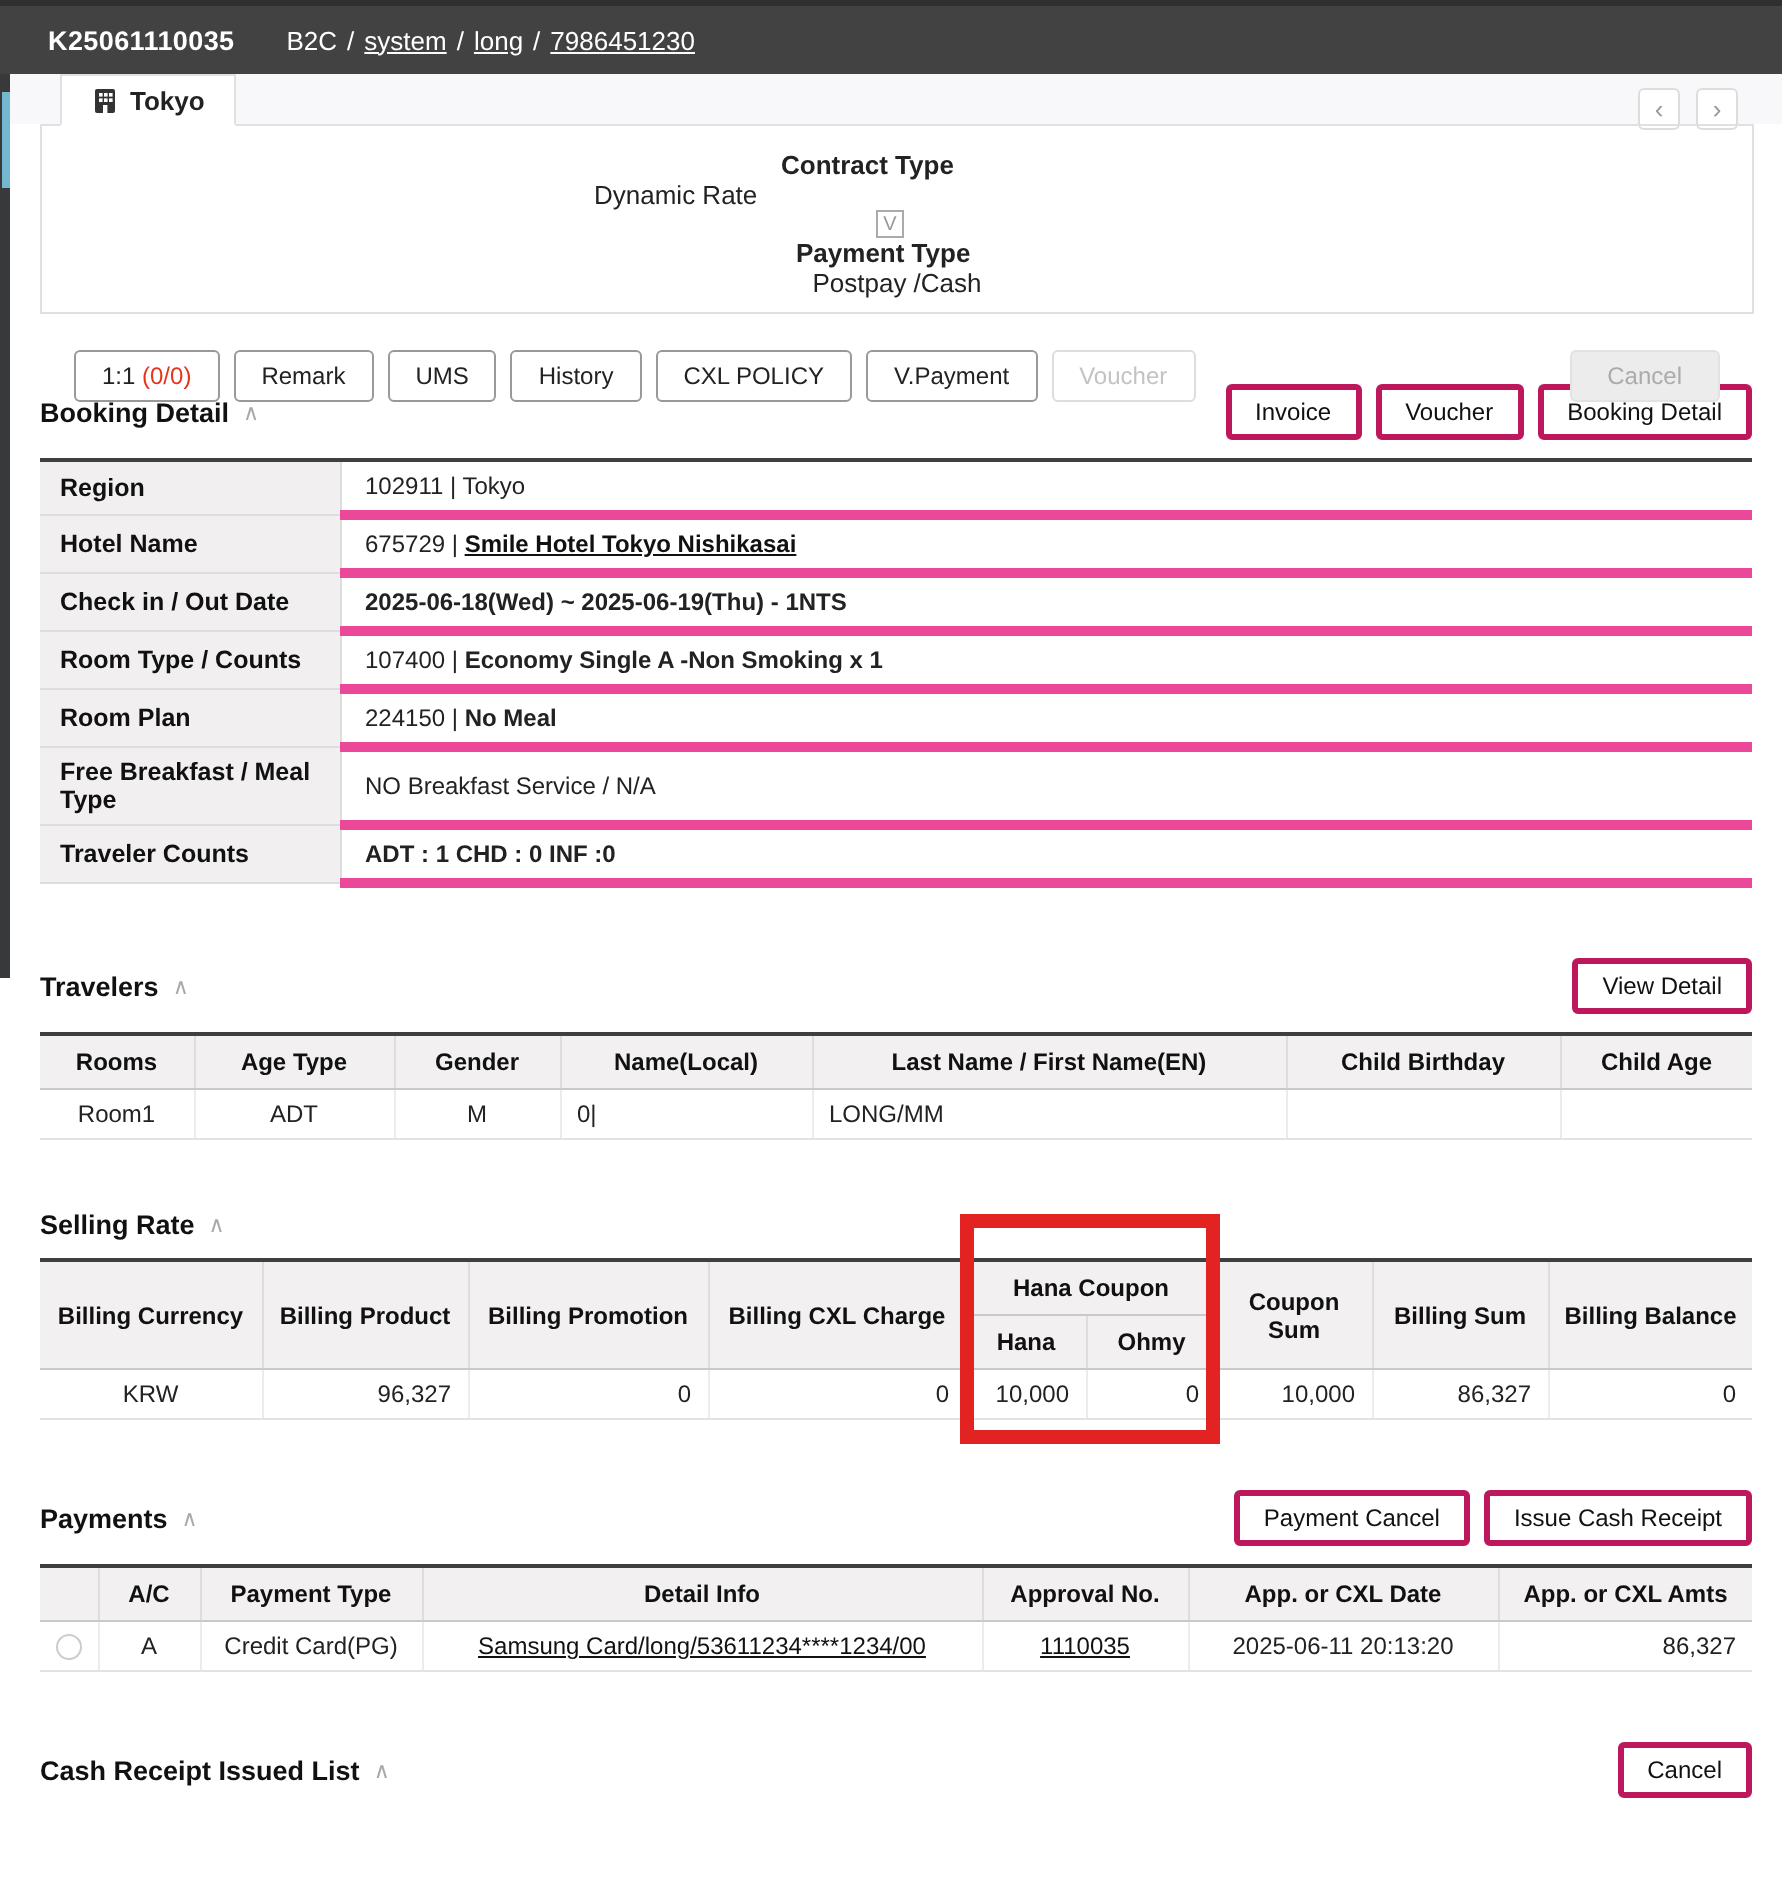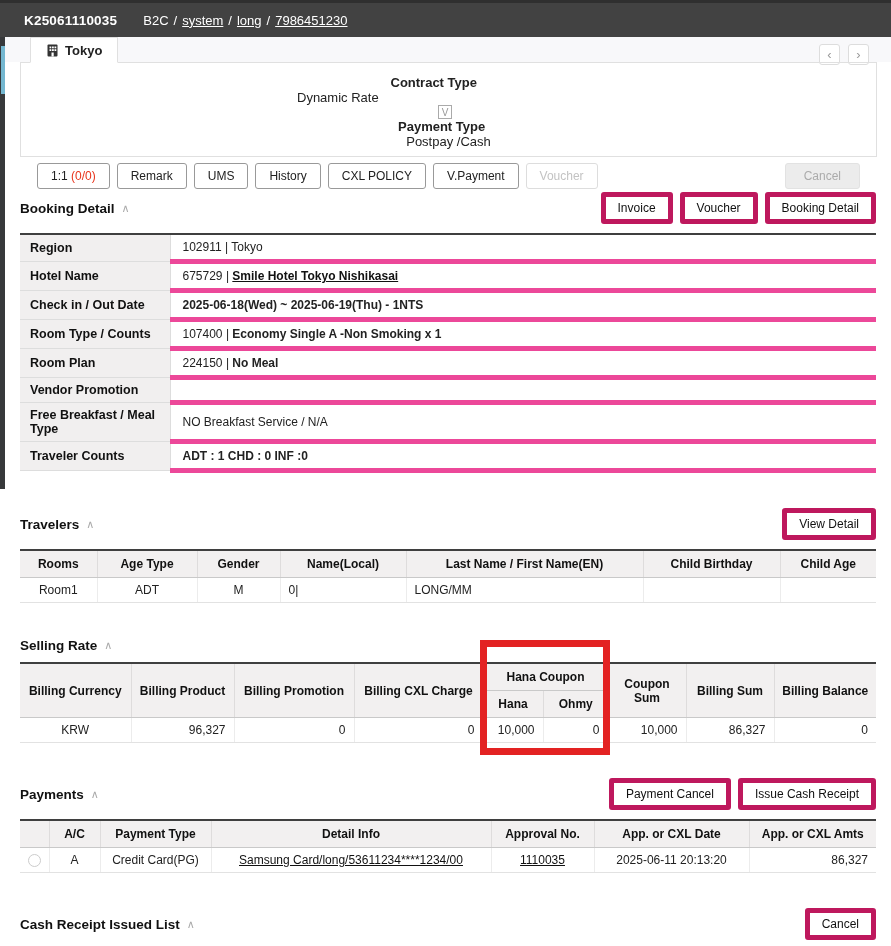--- a/index.html
+++ b/index.html
@@ -36,36 +36,36 @@
   .b-icon { display:inline-flex; }
   .panel { margin:0 14px 0 20px; border:1px solid #e0e0e0; padding:12px 16px 12px; height:95px; position:relative; z-index:1; }
   .panel-row { display:flex; align-items:center; font-size:13px;flex-direction:column; }
   .p-lbl { font-weight:bold; width:116px; }
   .p-val { width:303px; }
   .v-badge {
     display:inline-block; width:14px; height:14px; border:1px solid #aaa; color:#999;
     font-size:10px; line-height:13px; text-align:center; margin-right:7px;
   }
   .p-lbl2 { font-weight:bold; width:101px; }
-  .btn-row { display:flex; gap:7px; margin-top:14px; align-items:center; }
+  .btn-row { display:flex; gap:7px; margin-top:26px; align-items:center; }
   .btn {
     background:#fff; border:1px solid #999; border-radius:3px; padding:5px 13px;
     font-size:12px; color:#222; font-family:"Liberation Sans",sans-serif; cursor:pointer; white-space:nowrap;
   }
   .btn .red { color:#e8341c; }
   .btn.disabled { border-color:#ddd; color:#c3c3c3; cursor:default; }
   .btn.gray { background:#ececec; border-color:#e2e2e2; color:#ababab; padding:5px 18px; margin-left:auto; cursor:default; }
   
   .main { padding:0 15px 0 20px; }
   .sec-head { display:flex; align-items:center; margin:35px 0 9px; }
   .sec-title { font-weight:bold; font-size:13.5px; color:#111; }
   .caret { color:#aaa; font-size:11px; margin-left:7px; cursor:pointer; }
   .head-btns { margin-left:auto; display:flex; gap:7px; }
   .btn-sm {
-    background:#fff; border:5px solid #be185d; border-radius:3px; padding:4px 12px;
+    background:#fff; border:3px solid #be185d; border-radius:3px; padding:4px 12px;
     font-size:12px; color:#111; font-family:"Liberation Sans",sans-serif; cursor:pointer; white-space:nowrap;
   }
   
   table.grid { border-collapse:collapse; width:856px; table-layout:fixed; font-size:12px; border-top:2px solid #3f3f3f; border-bottom:1px solid #999; }
   .grid th {
     background:#f2f0f0; font-weight:bold; color:#111; padding:6px 6px; text-align:center;
     border-bottom:1px solid #c9c9c9; border-right:1px solid #dedcdc; height:23px;
   }
   .grid td {
     padding:5px 8px; text-align:center; border-bottom:1px solid #e2e2e2; border-right:1px solid #ececec; height:24px; background:#fff;
@@ -185,24 +185,20 @@
       <th>Check in / Out Date</th>
       <td class="bold">2025-06-18(Wed) ~ 2025-06-19(Thu) - 1NTS</td>
     </tr>
     <tr>
       <th>Room Type / Counts</th>
       <td><span>107400 | </span><span class="bold">Economy Single A -Non Smoking x 1</span></td>
     </tr>
     <tr>
       <th>Room Plan</th>
       <td><span>224150 | </span><span class="bold">No Meal</span></td>
-    </tr>
-    <tr>
-      <th>Vendor Promotion</th>
-      <td></td>
     </tr>
     <tr>
       <th>Free Breakfast / Meal Type</th>
       <td>NO Breakfast Service / N/A</td>
     </tr>
     <tr>
       <th>Traveler Counts</th>
       <td class="bold">ADT : 1 CHD : 0 INF :0</td>
     </tr>
   </tbody>

